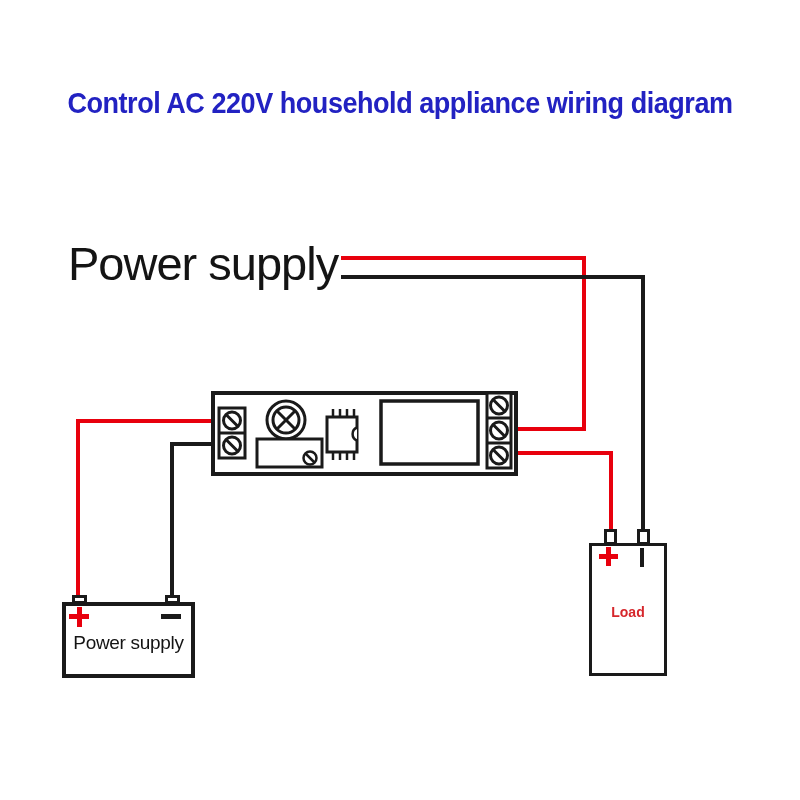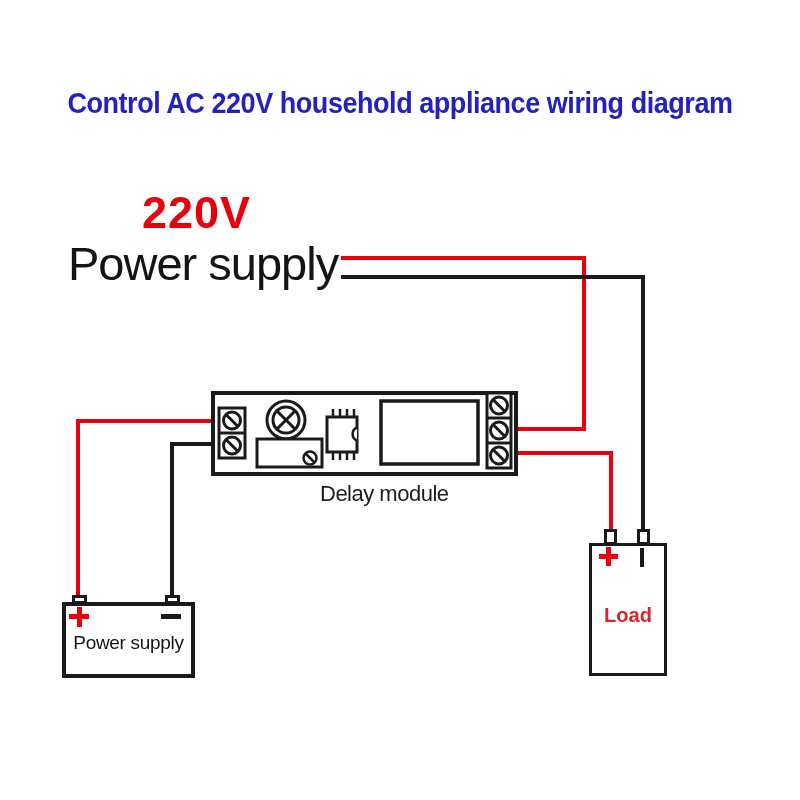--- a/index.html
+++ b/index.html
@@ -49,30 +49,29 @@
   .bar{position:absolute;}
   .bar.red{background:var(--wire_red);}
   .bar.blk{background:var(--line_black);}
 
   .battery-label{
     position:absolute;left:62px;top:632px;width:133px;text-align:center;
     color:#141414;font-size:19px;letter-spacing:-0.3px;
   }
   .load-label{
     position:absolute;left:589px;top:604px;width:78px;text-align:center;
-    color:var(--component_red);font-size:20px;font-weight:bold;
+    color:var(--component_red);font-size:14px;font-weight:bold;
   }
 </style>
 </head>
 <body>
 
 <div class="canvas">
 
   <div class="title">Control AC 220V household appliance wiring diagram</div>
-  <div class="v220">220V</div>
   <div class="ps-top">Power supply</div>
 
   <div class="wire red" style="left:341px;top:256px;width:245px;height:4px;"></div>
   <div class="wire red" style="left:582px;top:256px;width:4px;height:175px;"></div>
   <div class="wire red" style="left:511px;top:427px;width:75px;height:4px;"></div>
   <div class="wire blk" style="left:341px;top:275px;width:304px;height:4px;"></div>
   <div class="wire blk" style="left:641px;top:275px;width:4px;height:255px;"></div>
 
   <div class="wire red" style="left:511px;top:451px;width:102px;height:4px;"></div>
   <div class="wire red" style="left:609px;top:451px;width:4px;height:79px;"></div>
@@ -138,21 +137,20 @@
         <circle cx="290" cy="41.5" r="8.5" stroke-width="3"></circle>
         <line x1="284.5" y1="36" x2="295.5" y2="47" stroke-width="3"></line>
       </g>
       <g>
         <circle cx="290" cy="66.5" r="8.5" stroke-width="3"></circle>
         <line x1="284.5" y1="61" x2="295.5" y2="72" stroke-width="3"></line>
       </g>
     </g>
   </svg>
 
-  <div class="module-caption">Delay module</div>
 
   <div class="tab" style="left:604px;top:529px;width:13px;height:16px;"></div>
   <div class="tab" style="left:637px;top:529px;width:13px;height:16px;"></div>
   <div class="box" style="left:589px;top:543px;width:78px;height:133px;border-width:3.5px;"></div>
   <div class="bar red" style="left:599px;top:554px;width:19px;height:4.5px;"></div>
   <div class="bar red" style="left:606px;top:547px;width:4.5px;height:19px;"></div>
   <div class="bar blk" style="left:640px;top:548px;width:4px;height:19px;"></div>
   <div class="load-label">Load</div>
 
   <div class="tab" style="left:72px;top:595px;width:15px;height:9px;"></div>

